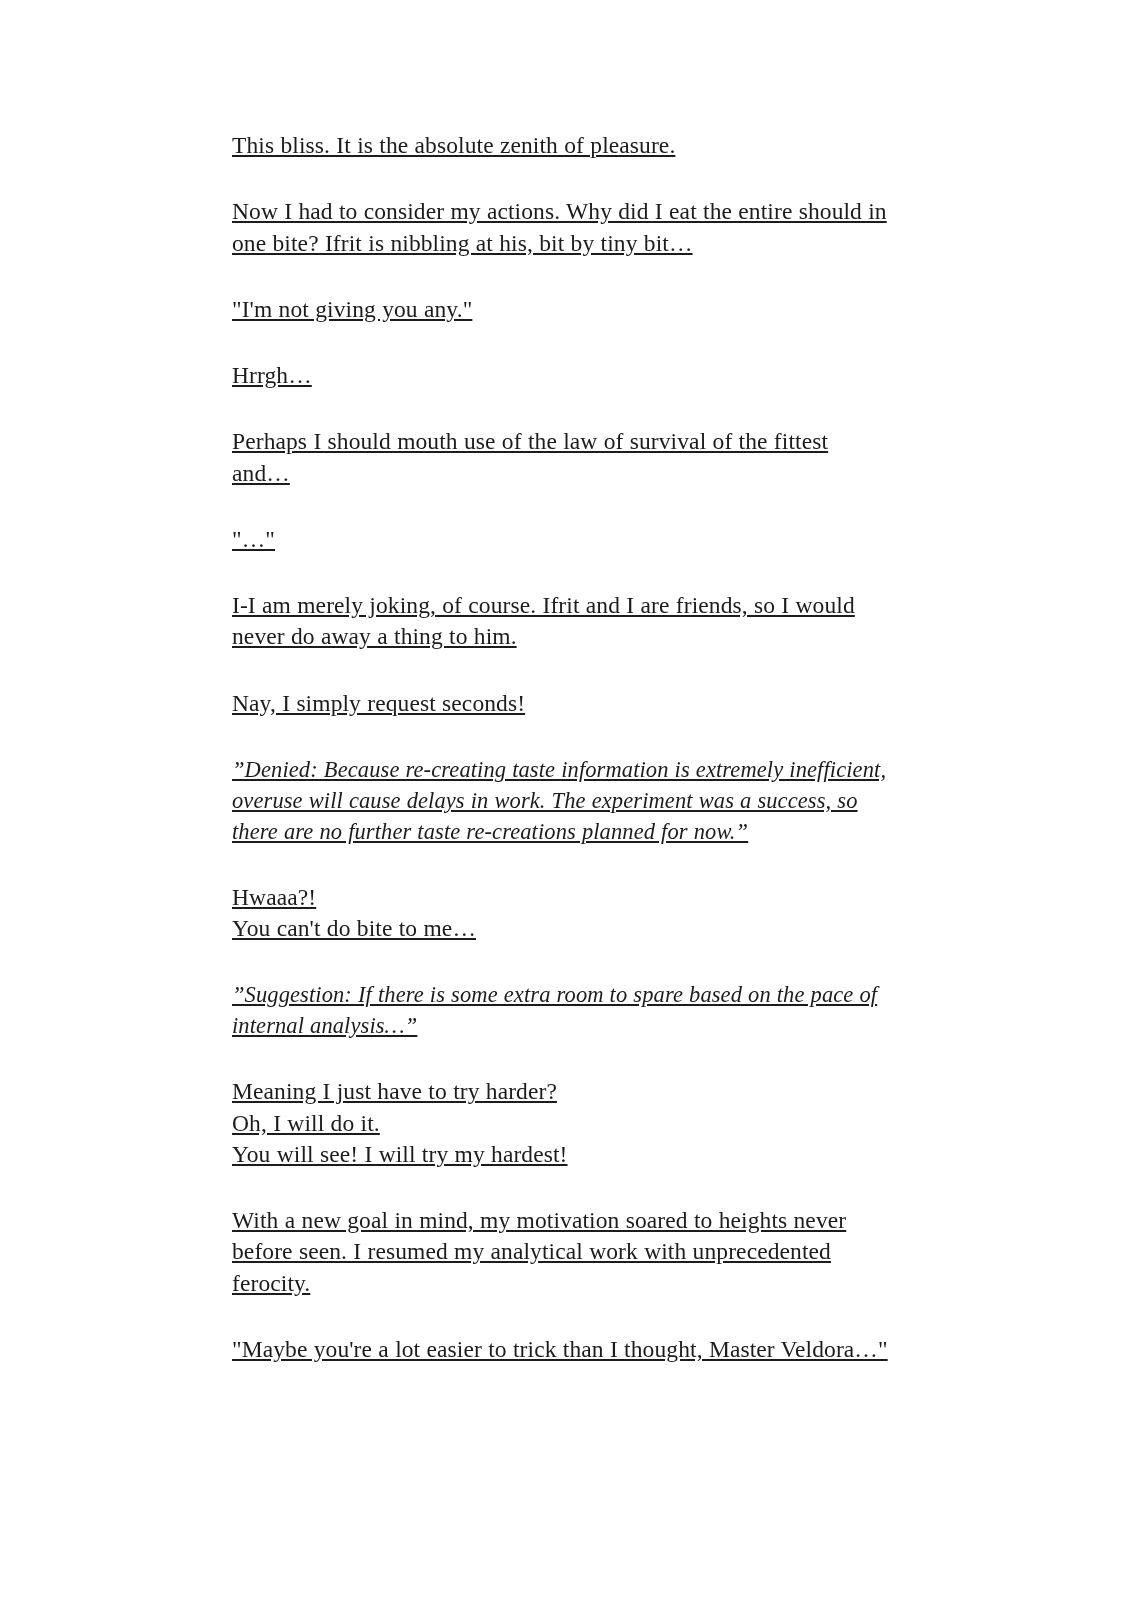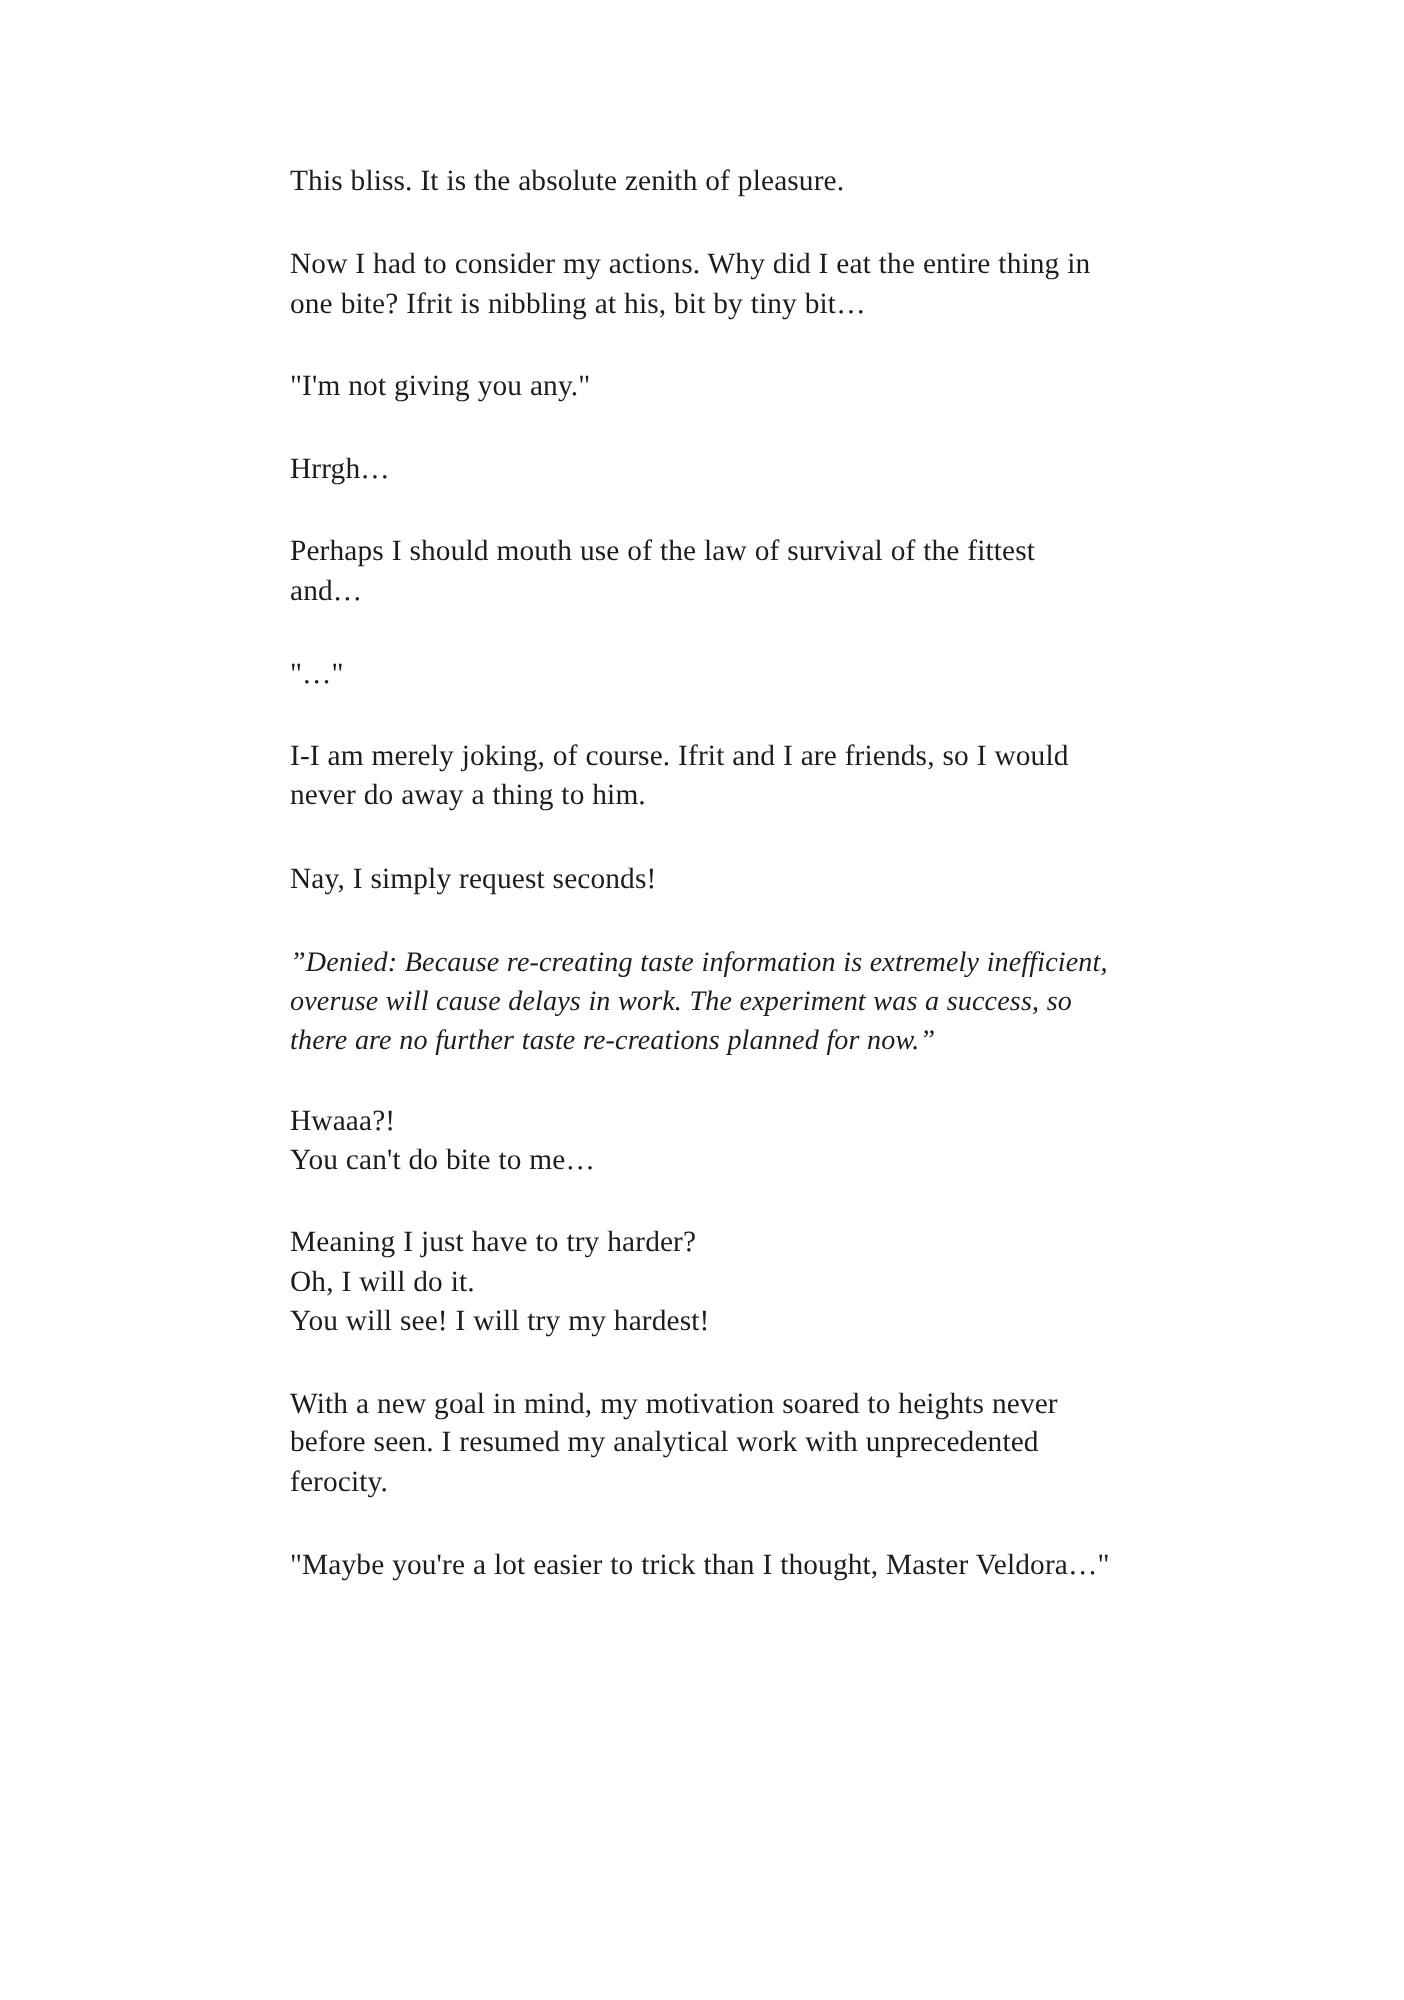--- a/index.html
+++ b/index.html
@@ -13,20 +13,21 @@
     font-family: "Liberation Serif", serif;
     color: #1c1c1c;
     -webkit-font-smoothing: antialiased;
   }
   .page {
     position: relative;
     width: 1123px;
     height: 1600px;
     box-sizing: border-box;
     padding: 130px 232px 0 232px;
+    text-decoration: underline;
   }
   .body-text {
     width: 660px;
   }
   p.para {
     margin: 0 0 35px 0;
     font-size: 23.5px;
     line-height: 1.33;
     letter-spacing: 0.1px;
     text-align: left;
@@ -44,29 +45,30 @@
   p.para:last-child {
     margin-bottom: 0;
   }
 </style>
 </head>
 <body>
 
 <div class="page">
   <div class="body-text">
     <p class="para">This bliss. It is the absolute zenith of pleasure.</p>
-    <p class="para">Now I had to consider my actions. Why did I eat the entire thing in one bite? Ifrit is nibbling at his, bit by tiny bit…</p>
+    <p class="para">Now I had to consider my actions. Why did I eat the entire should in one bite? Ifrit is nibbling at his, bit by tiny bit…</p>
     <p class="para">"I'm not giving you any."</p>
     <p class="para">Hrrgh…</p>
     <p class="para">Perhaps I should mouth use of the law of survival of the fittest and…</p>
     <p class="para">"…"</p>
     <p class="para">I-I am merely joking, of course. Ifrit and I are friends, so I would never do away a thing to him.</p>
     <p class="para">Nay, I simply request seconds!</p>
     <p class="para italic">”Denied: Because re-creating taste information is extremely inefficient, overuse will cause delays in work. The experiment was a success, so there are no further taste re-creations planned for now.”</p>
     <p class="para tight" style="white-space: pre-line;">Hwaaa?!
 You can't do bite to me…</p>
+    <p class="para italic">”Suggestion: If there is some extra room to spare based on the pace of internal analysis…”</p>
     <p class="para tight" style="white-space: pre-line;">Meaning I just have to try harder?
 Oh, I will do it.
 You will see! I will try my hardest!</p>
     <p class="para">With a new goal in mind, my motivation soared to heights never before seen. I resumed my analytical work with unprecedented ferocity.</p>
     <p class="para">"Maybe you're a lot easier to trick than I thought, Master Veldora…"</p>
   </div>
 </div>
 
 </body></html>

